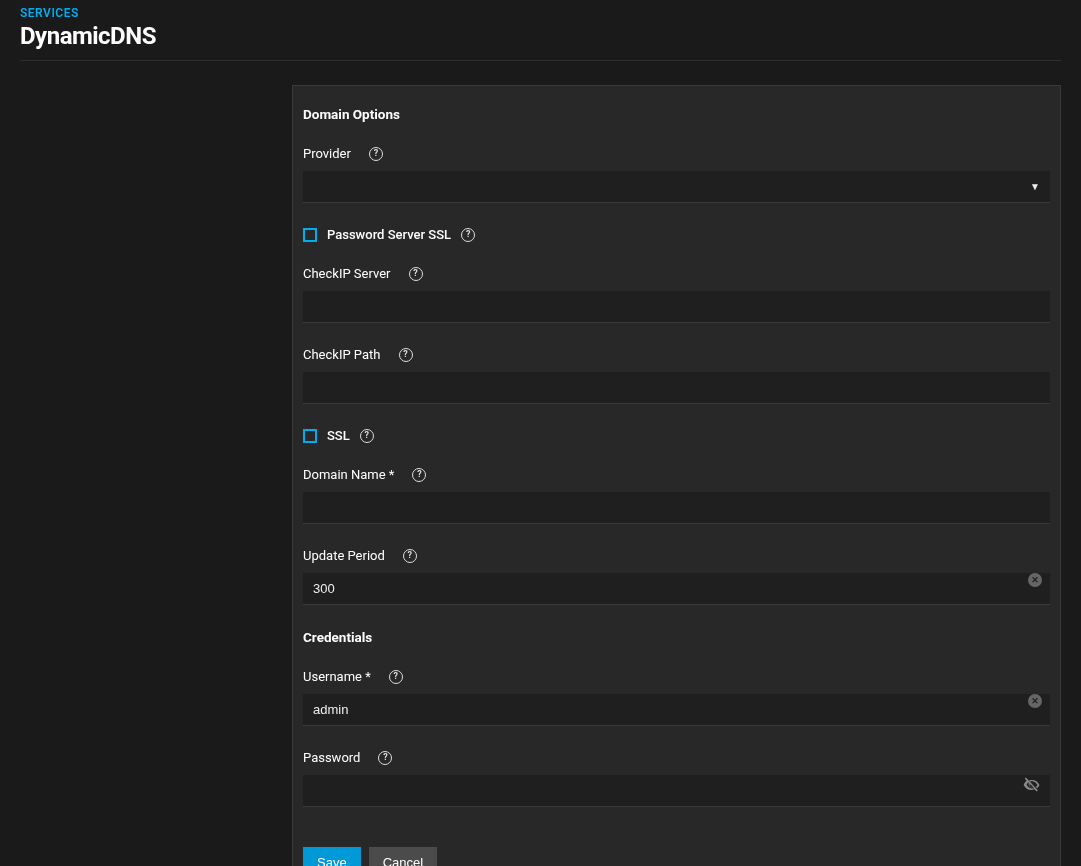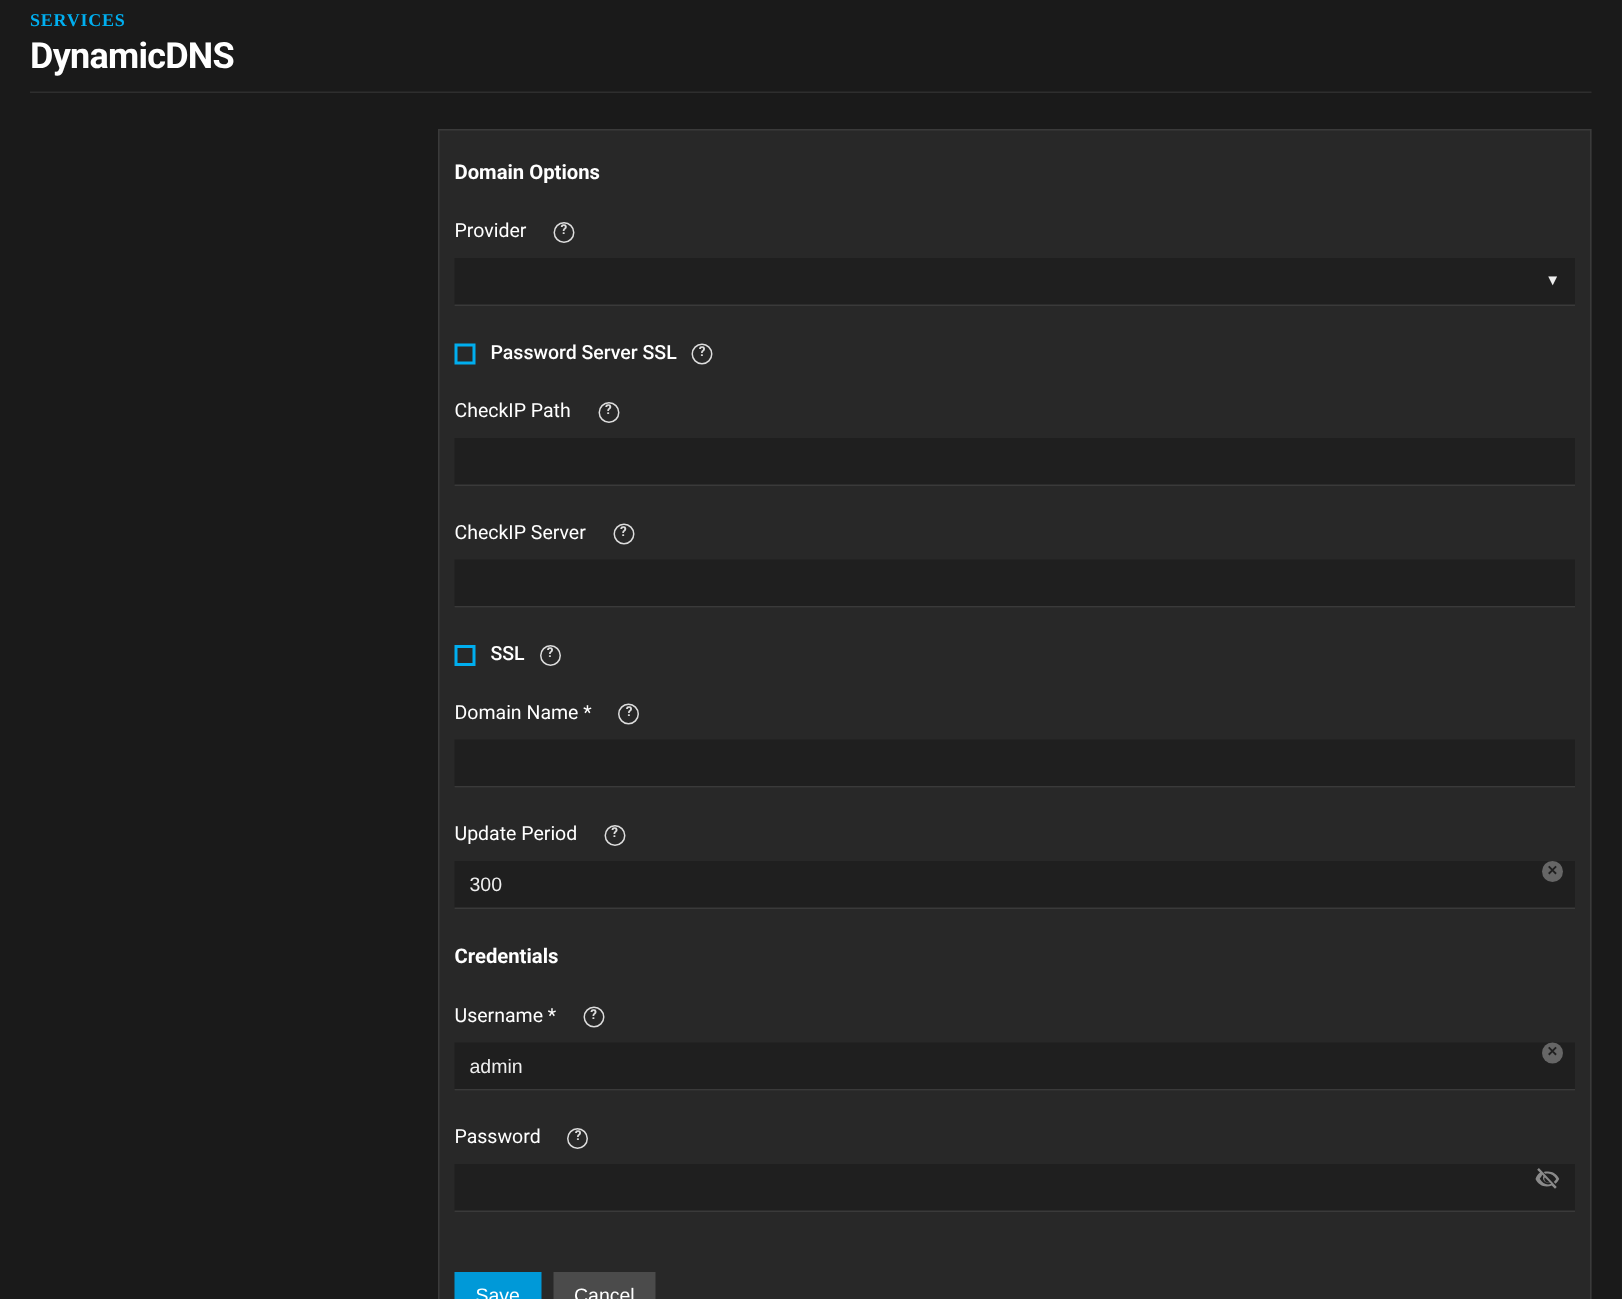--- a/index.html
+++ b/index.html
@@ -16,21 +16,20 @@
     height: 100%;
     padding: 0 20px;
   }
   .breadcrumb {
     color: #00aeef;
     font-size: 12px;
     font-weight: 600;
     letter-spacing: 0.5px;
     padding-top: 6px;
     text-transform: uppercase;
-    font-family: Liberation Serif, serif;
   }
   .page-title {
     color: #fff;
     font-size: 24px;
     font-weight: 700;
     margin-top: 2px;
     margin-bottom: 10px;
     letter-spacing: -0.5px;
   }
   .hr {
@@ -199,31 +198,31 @@
         </div>
 
         <div class="checkbox-row">
           <span class="checkbox"></span>
           <span class="cb-label">Password Server SSL</span>
           <span class="help-icon"></span>
         </div>
 
         <div class="field-row">
           <div class="label-row">
+            <span class="label">CheckIP Server</span>
+            <span class="help-icon"></span>
+          </div>
+          <div class="input-wrap">
+            <input type="text" class="input" value="" style="">
+          </div>
+        </div>
+
+        <div class="field-row">
+          <div class="label-row">
             <span class="label">CheckIP Path</span>
-            <span class="help-icon"></span>
-          </div>
-          <div class="input-wrap">
-            <input type="text" class="input" value="" style="">
-          </div>
-        </div>
-
-        <div class="field-row">
-          <div class="label-row">
-            <span class="label">CheckIP Server</span>
             <span class="help-icon"></span>
           </div>
           <div class="input-wrap">
             <input type="text" class="input" value="" style="">
           </div>
         </div>
 
         <div class="checkbox-row">
           <span class="checkbox"></span>
           <span class="cb-label">SSL</span>

